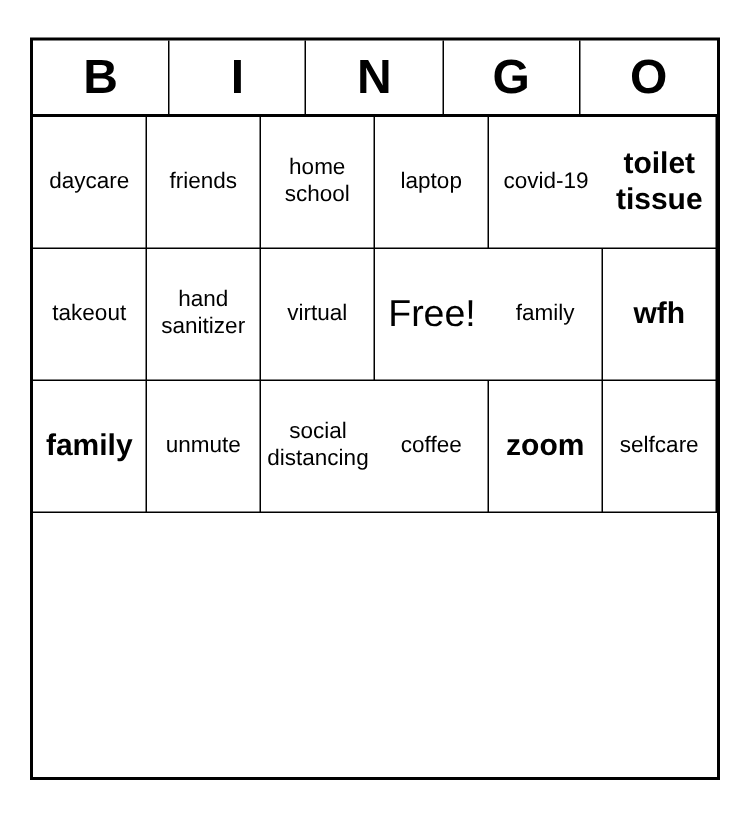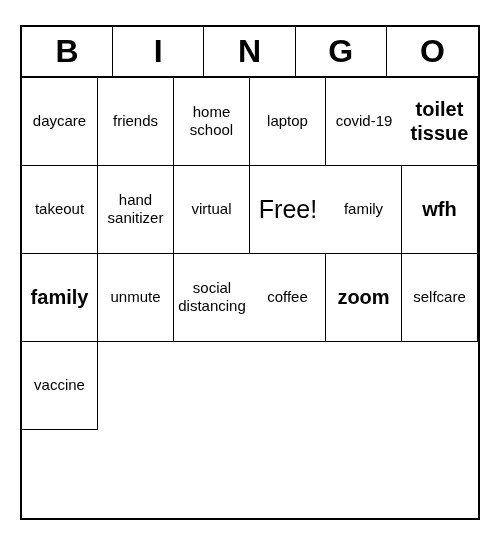--- a/index.html
+++ b/index.html
@@ -104,15 +104,14 @@
       <div class="bingo-cell">virtual</div>
       <div class="bingo-cell free-cell">Free!</div>
       <div class="bingo-cell">family</div>
       <div class="bingo-cell large-text">wfh</div>
       <div class="bingo-cell large-text">family</div>
       <div class="bingo-cell">unmute</div>
       <div class="bingo-cell">social distancing</div>
       <div class="bingo-cell">coffee</div>
       <div class="bingo-cell large-text">zoom</div>
       <div class="bingo-cell">selfcare</div>
-      <div class="bingo-cell">vaccine</div>
     </div>
 </div>
 
 </body></html>

